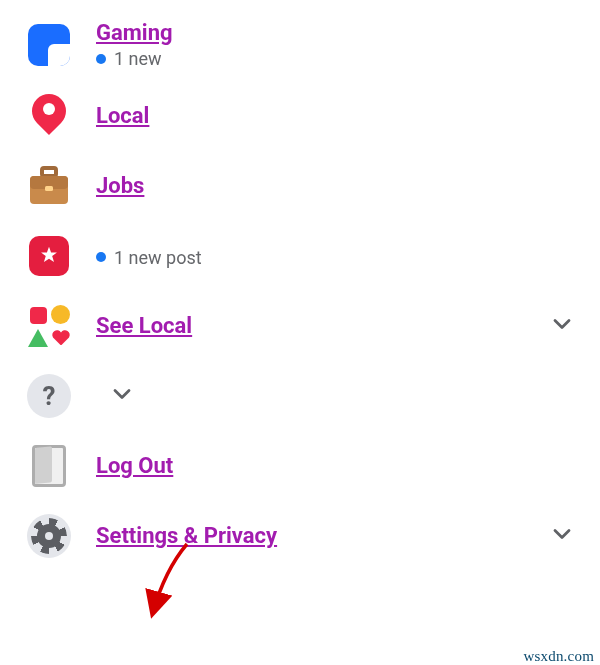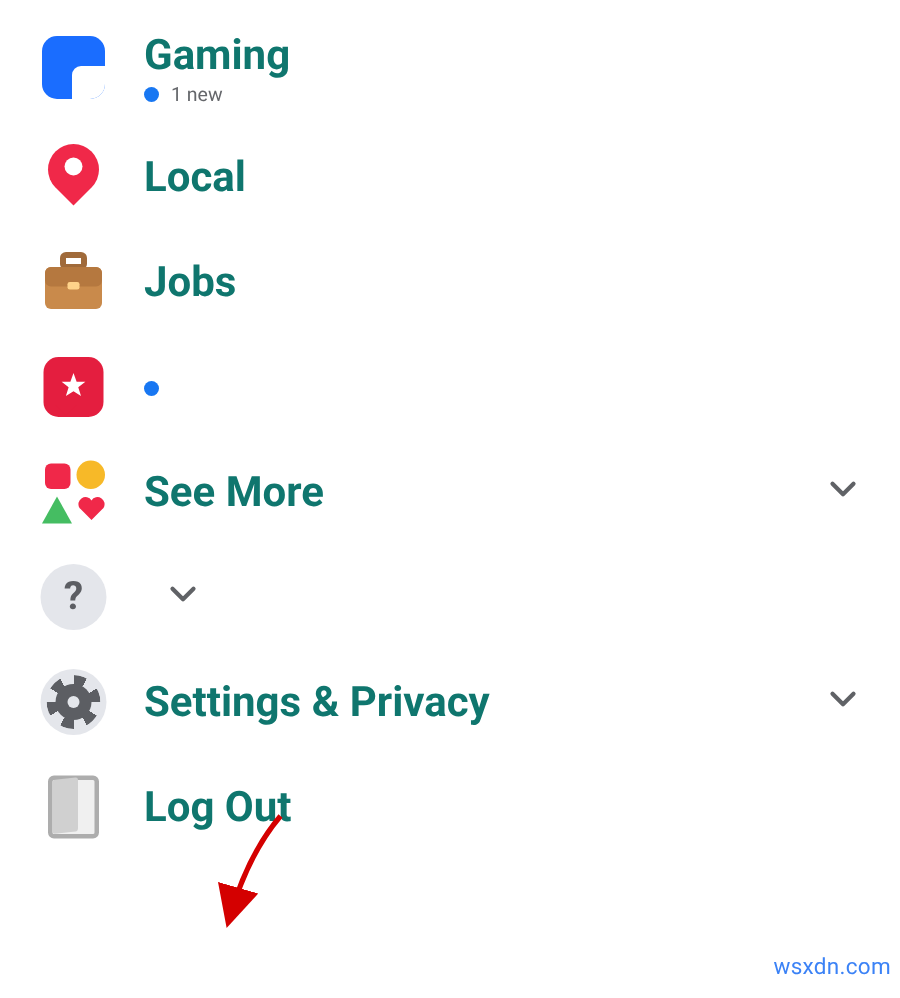--- a/index.html
+++ b/index.html
@@ -22,24 +22,24 @@
     .icon-wrap {
       width: 46px;
       height: 46px;
       flex: 0 0 46px;
       display: flex;
       align-items: center;
       justify-content: center;
       margin-right: 24px;
     }
     .texts { display: flex; flex-direction: column; flex: 1 1 auto; }
-    .label { font-size: 28px; font-weight: 700; color: #0f766e; line-height: 1.2; }
+    .label { font-size: 22px; font-weight: 700; color: #a21caf; line-height: 1.2; text-decoration: underline; }
     .sub { display: flex; align-items: center; gap: 8px; margin-top: 2px; }
     .dot { width: 10px; height: 10px; border-radius: 50%; background: #1877f2; flex: 0 0 10px; }
-    .sub-text { font-size: 13px; color: #65676b; }
+    .sub-text { font-size: 18px; color: #65676b; }
     .chev { flex: 0 0 auto; margin-left: 12px; }
     
     .gaming-icon { width: 42px; height: 42px; border-radius: 10px; background: #1a6dff; position: relative; overflow: hidden; }
     .gaming-icon::after { content: ""; position: absolute; right: 0; bottom: 0; width: 22px; height: 22px; background: #fff; border-top-left-radius: 6px; }
     .gaming-icon::before { content: ""; position: absolute; right: 4px; bottom: 4px; width: 14px; height: 14px; background: #9fc4ff; border-radius: 3px; }
     .local-pin { position: relative; width: 34px; height: 44px; }
     .local-pin .body { width: 34px; height: 34px; background: #f02849; border-radius: 50% 50% 50% 0; transform: rotate(-45deg); position: absolute; top: 0; left: 0; }
     .local-pin .hole { width: 12px; height: 12px; background: #fff; border-radius: 50%; position: absolute; top: 9px; left: 11px; }
     .rec-badge { width: 40px; height: 40px; background: #e41e3f; border-radius: 10px; position: relative; }
     .rec-badge::after { content: ""; position: absolute; left: 8px; bottom: -6px; width: 0; height: 0; border: 7px solid transparent; border-top-color: #e41e3f; }
@@ -51,21 +51,21 @@
     .sm-heart { position: absolute; bottom: 2px; right: 0; width: 18px; height: 16px; background: #f02849; clip-path: path("M9 16 L1 8 A4.5 4.5 0 1 1 9 3 A4.5 4.5 0 1 1 17 8 Z"); }
     .round-gray { width: 44px; height: 44px; border-radius: 50%; background: #e4e6eb; display: flex; align-items: center; justify-content: center; position: relative; }
     .qmark { font-size: 26px; font-weight: 700; color: #5c5e63; }
     .gear { width: 24px; height: 24px; border-radius: 50%; background: #5c5e63; position: relative; }
     .gear::before { content: ""; position: absolute; inset: -6px; background: conic-gradient(#5c5e63 0 30deg, transparent 30deg 60deg, #5c5e63 60deg 90deg, transparent 90deg 120deg, #5c5e63 120deg 150deg, transparent 150deg 180deg, #5c5e63 180deg 210deg, transparent 210deg 240deg, #5c5e63 240deg 270deg, transparent 270deg 300deg, #5c5e63 300deg 330deg, transparent 330deg 360deg); border-radius: 50%; -webkit-mask: radial-gradient(circle, transparent 9px, #000 9px); mask: radial-gradient(circle, transparent 9px, #000 9px); }
     .gear::after { content: ""; position: absolute; top: 50%; left: 50%; width: 8px; height: 8px; background: #e4e6eb; border-radius: 50%; transform: translate(-50%, -50%); }
     .door-icon { width: 34px; height: 42px; position: relative; }
     .door-frame { position: absolute; inset: 0; border: 3px solid #adadad; border-radius: 4px; background: #f0f0f0; }
     .door-leaf { position: absolute; top: 3px; bottom: 3px; left: 3px; width: 20px; background: #d0d0d0; transform: skewY(-6deg) scaleX(0.85); transform-origin: left center; border-radius: 2px; }
     .arrow-annot { position: absolute; left: 105px; top: 540px; pointer-events: none; }
-    .watermark { position: absolute; right: 6px; bottom: 12px; font-size: 15px; color: #3b82f6; letter-spacing: 0.2px; }
+    .watermark { position: absolute; right: 6px; bottom: 0; font-size: 15px; color: #0c4a6e; letter-spacing: 0.2px; font-family: Liberation Serif, serif; }
   </style>
 </head>
 <body>
 
 <div class="menu">
 
   <div class="menu-row">
     <div class="icon-wrap">
       <div class="gaming-icon"></div>
     </div>
@@ -108,35 +108,36 @@
     <div class="icon-wrap">
       <div class="rec-badge">
         <svg class="rec-star" width="20" height="20" viewBox="0 0 24 24">
             <path fill="#fff" d="M12 2l2.5 7h7l-5.7 4.3 2.2 7L12 16.5 5.9 20.3l2.2-7L2.5 9h7z"></path>
           </svg>
       </div>
     </div>
     <div class="texts">
       <div class="sub">
         <span class="dot"></span>
+        <span class="sub-text">1 new post</span>
       </div>
     </div>
   </div>
 
   <div class="menu-row">
     <div class="icon-wrap">
       <div class="seemore">
           <div class="sm-sq"></div>
           <div class="sm-circ"></div>
           <div class="sm-tri"></div>
           <div class="sm-heart"></div>
         </div>
     </div>
     <div class="texts">
-      <span class="label">See More</span>
+      <span class="label">See Local</span>
     </div>
     <span class="chev">
       <svg width="28" height="28" viewBox="0 0 24 24">
           <path d="M6 9l6 6 6-6" fill="none" stroke="#606266" stroke-width="2.4" stroke-linecap="round" stroke-linejoin="round"></path>
         </svg>
     </span>
   </div>
 
   <div class="menu-row">
     <div class="icon-wrap">
@@ -146,44 +147,44 @@
     </div>
     <span class="chev">
       <svg width="28" height="28" viewBox="0 0 24 24">
           <path d="M6 9l6 6 6-6" fill="none" stroke="#606266" stroke-width="2.4" stroke-linecap="round" stroke-linejoin="round"></path>
         </svg>
     </span>
   </div>
 
   <div class="menu-row">
     <div class="icon-wrap">
+      <div class="door-icon">
+          <div class="door-frame"></div>
+          <div class="door-leaf"></div>
+        </div>
+    </div>
+    <div class="texts">
+      <span class="label">Log Out</span>
+    </div>
+  </div>
+
+  <div class="menu-row">
+    <div class="icon-wrap">
       <div class="round-gray">
           <div class="gear"></div>
         </div>
     </div>
     <div class="texts">
       <span class="label">Settings &amp; Privacy</span>
     </div>
     <span class="chev">
       <svg width="28" height="28" viewBox="0 0 24 24">
           <path d="M6 9l6 6 6-6" fill="none" stroke="#606266" stroke-width="2.4" stroke-linecap="round" stroke-linejoin="round"></path>
         </svg>
     </span>
-  </div>
-
-  <div class="menu-row">
-    <div class="icon-wrap">
-      <div class="door-icon">
-          <div class="door-frame"></div>
-          <div class="door-leaf"></div>
-        </div>
-    </div>
-    <div class="texts">
-      <span class="label">Log Out</span>
-    </div>
   </div>
 
 </div>
 
 <svg class="arrow-annot" width="100" height="90">
   <defs>
     <marker id="ah" markerWidth="8" markerHeight="8" refX="6" refY="4" orient="auto">
       <path d="M0 0 L8 4 L0 8 Z" fill="#d40000"></path>
     </marker>
   </defs>

